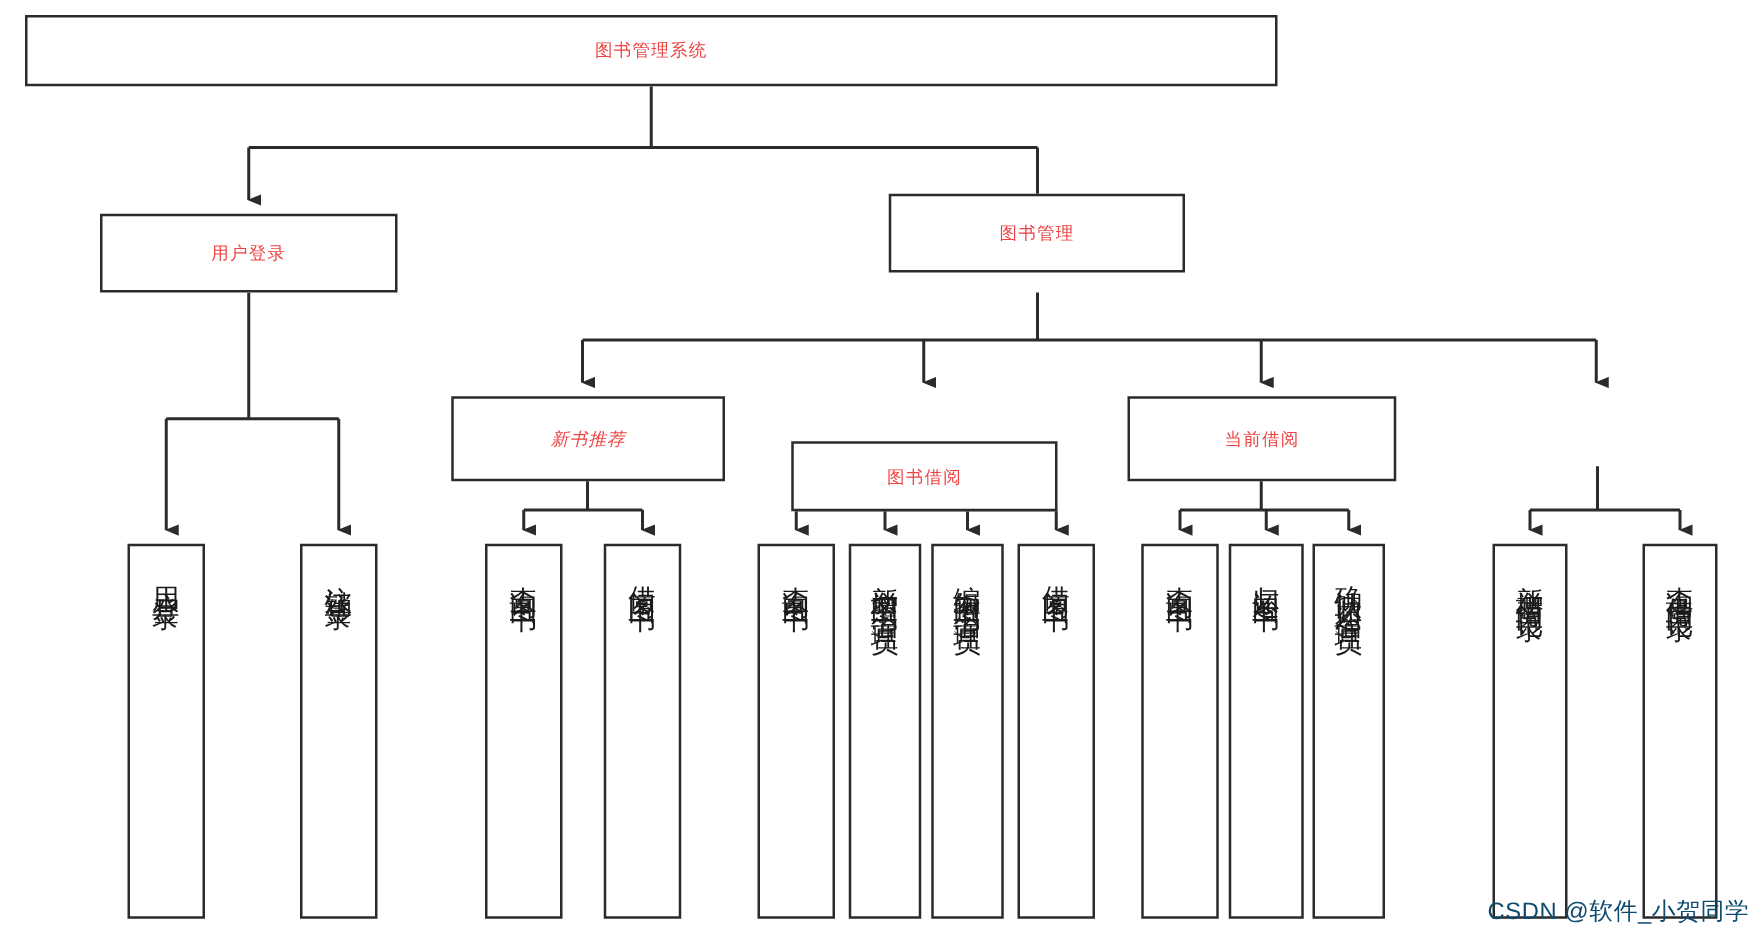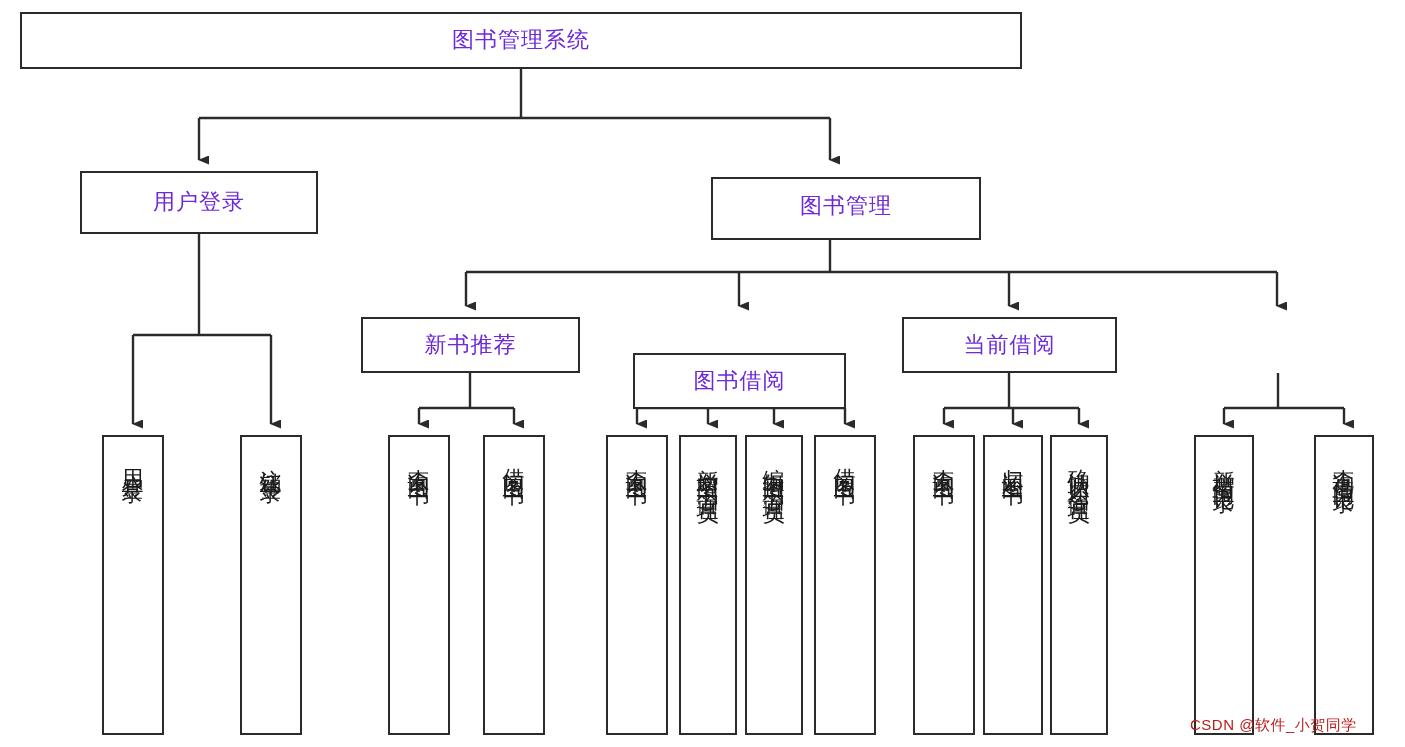--- a/index.html
+++ b/index.html
@@ -30,44 +30,44 @@
     position: absolute;
     box-sizing: border-box;
     background: #ffffff;
     border: 2px solid #2b2b2b;
     display: flex;
     align-items: center;
     justify-content: center;
     overflow: hidden;
   }
   .node-label-h {
-    font-size: 22px;
-    color: #6d28d9;
+    font-size: 14px;
+    color: #ef4444;
     line-height: 1.2;
     letter-spacing: 1px;
     white-space: nowrap;
   }
   .node-box.leaf {
     align-items: flex-start;
     justify-content: center;
     padding-top: 14px;
   }
   .node-label-v {
     writing-mode: vertical-rl;
     text-orientation: upright;
     font-size: 22px;
     color: #1b1b1b;
     letter-spacing: 5px;
     line-height: 1.05;
     white-space: nowrap;
   }
   .watermark {
     position: absolute;
-    font-size: 15px;
-    color: #b91c1c;
+    font-size: 19px;
+    color: #0c4a6e;
     white-space: nowrap;
     letter-spacing: 0.5px;
     pointer-events: none;
   }
 </style>
 </head>
 <body>
 
 <div id="diagram-root">
 
@@ -114,31 +114,31 @@
       </g>
   </svg>
 
   <div class="node-box" style="left: 20px; top: 12px; width: 1002px; height: 57px;">
     <span class="node-label-h">图书管理系统</span>
   </div>
 
   <div class="node-box" style="left: 80px; top: 171px; width: 238px; height: 63px;">
     <span class="node-label-h">用户登录</span>
   </div>
-  <div class="node-box" style="left: 711px; top: 177px; width: 270px; height: 63px; font-family: Liberation Mono, monospace;">
+  <div class="node-box" style="left: 711px; top: 155px; width: 237px; height: 63px;">
     <span class="node-label-h">图书管理</span>
   </div>
 
-  <div class="node-box" style="left: 361px; top: 317px; width: 219px; height: 56px;">
+  <div class="node-box" style="left: 361px; top: 317px; width: 219px; height: 68px; font-style: italic;">
     <span class="node-label-h">新书推荐</span>
   </div>
   <div class="node-box" style="left: 633px; top: 317px; width: 213px; height: 56px; margin-top: 36px;">
     <span class="node-label-h">图书借阅</span>
   </div>
-  <div class="node-box" style="left: 902px; top: 317px; width: 215px; height: 56px;">
+  <div class="node-box" style="left: 902px; top: 317px; width: 215px; height: 68px;">
     <span class="node-label-h">当前借阅</span>
   </div>
 
   <div class="node-box leaf" style="left: 102px; top: 435px; width: 62px; height: 300px;">
     <span class="node-label-v">用户登录</span>
   </div>
   <div class="node-box leaf" style="left: 240px; top: 435px; width: 62px; height: 300px;">
     <span class="node-label-v">注销登录</span>
   </div>
   <div class="node-box leaf" style="left: 388px; top: 435px; width: 62px; height: 300px;">

